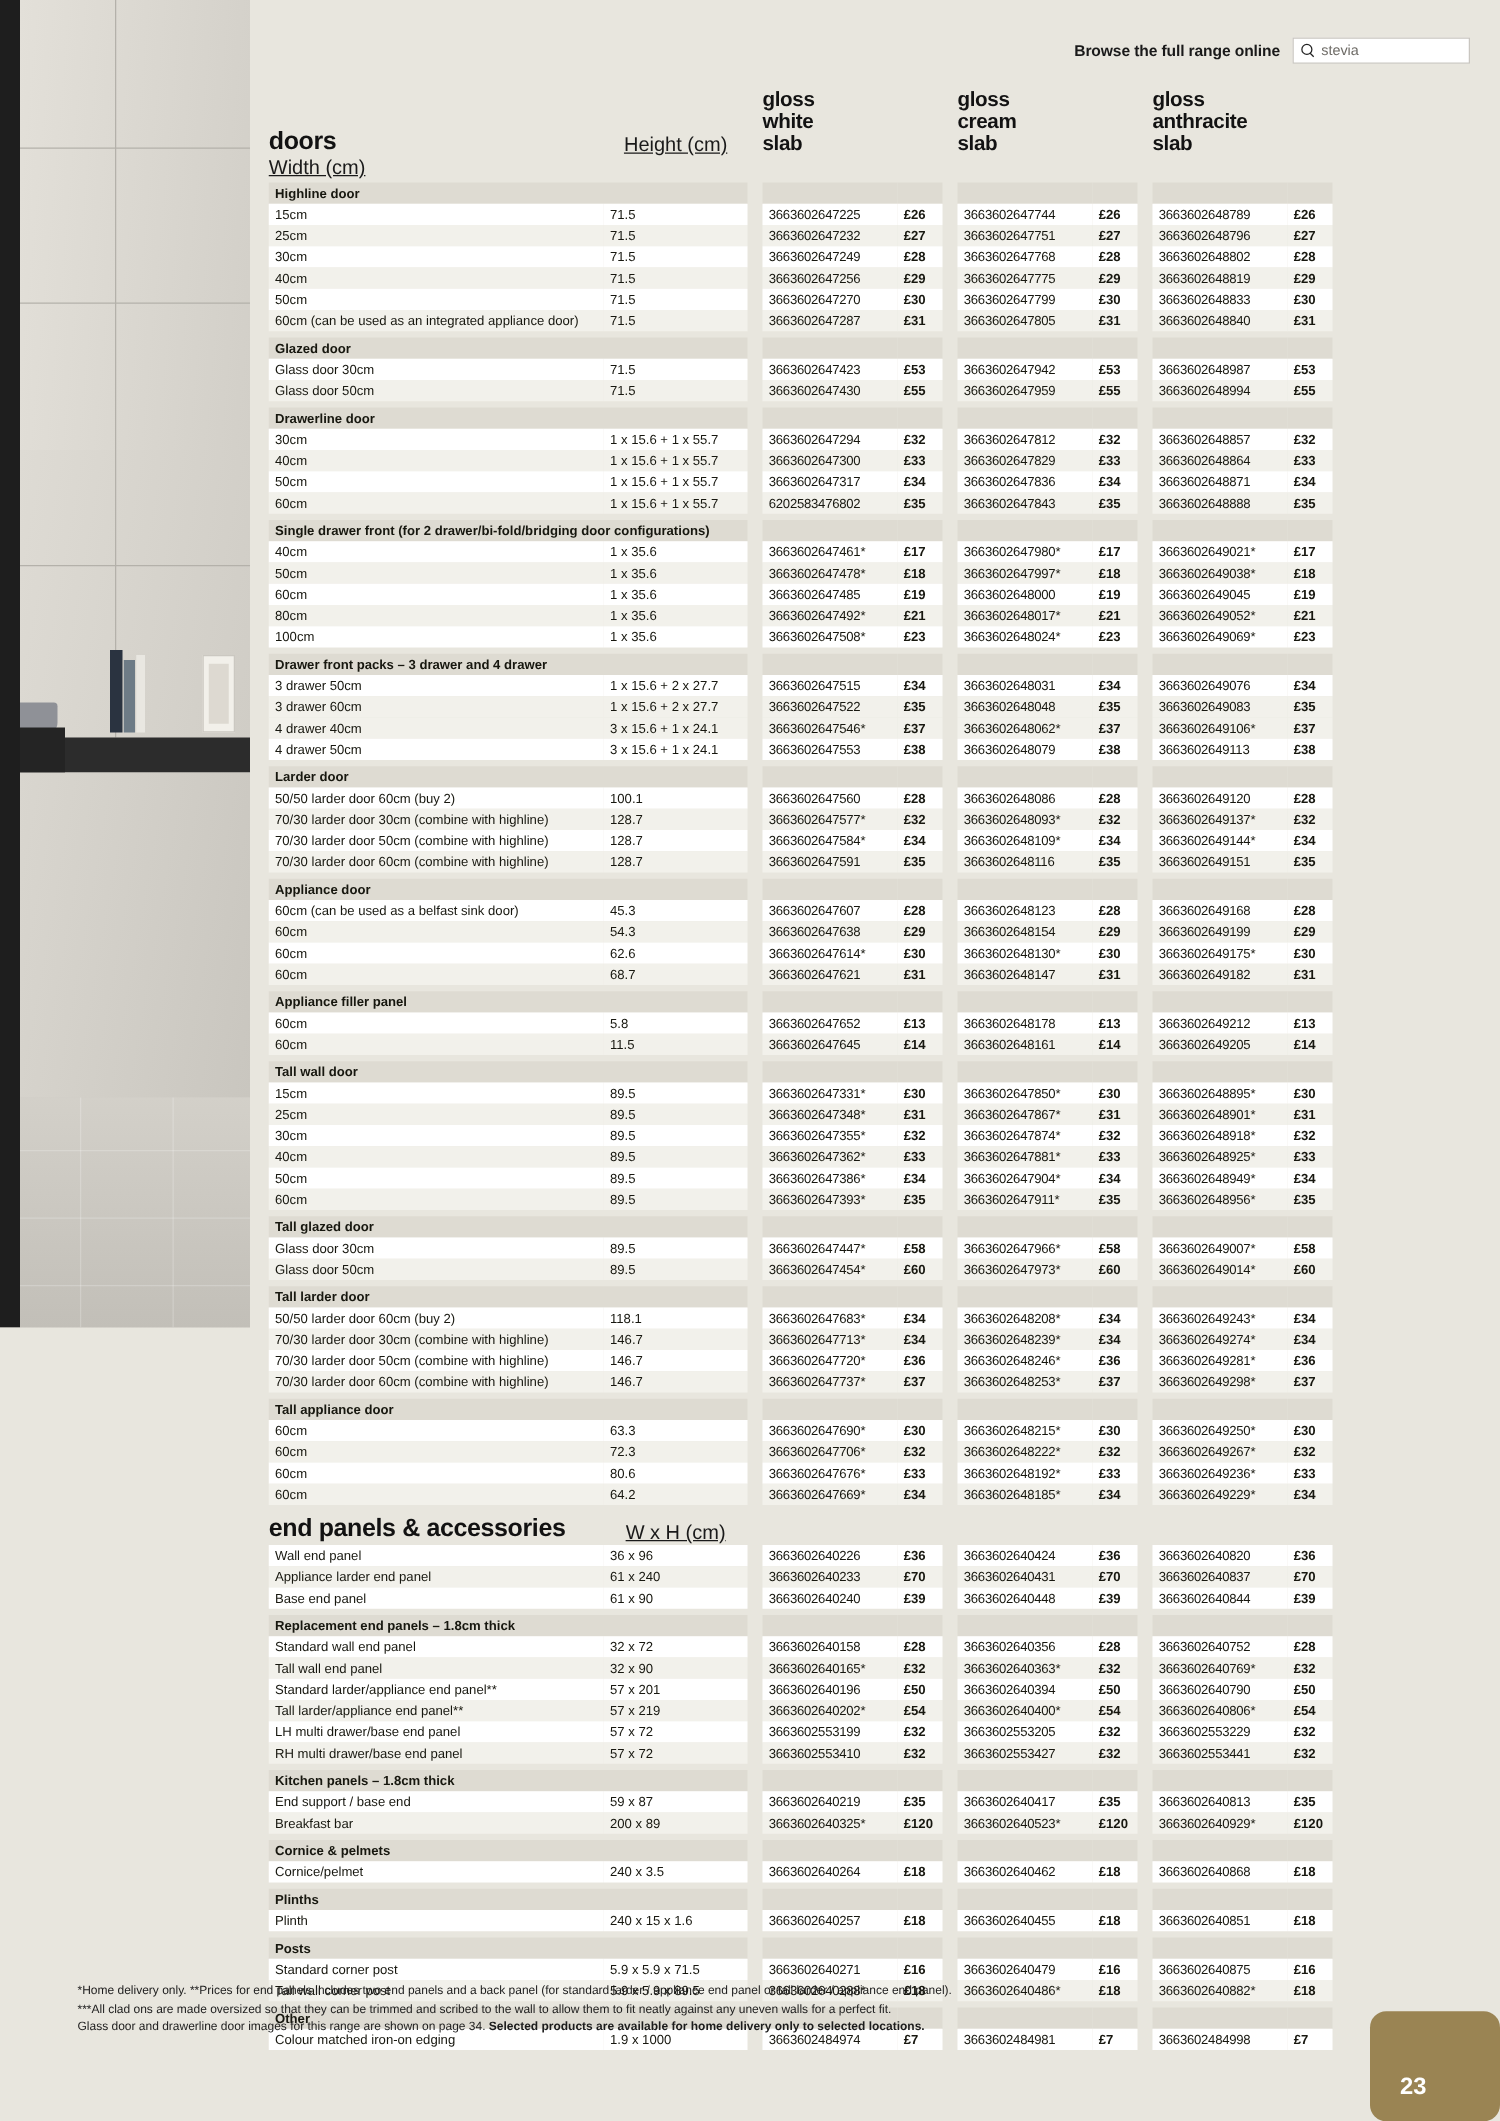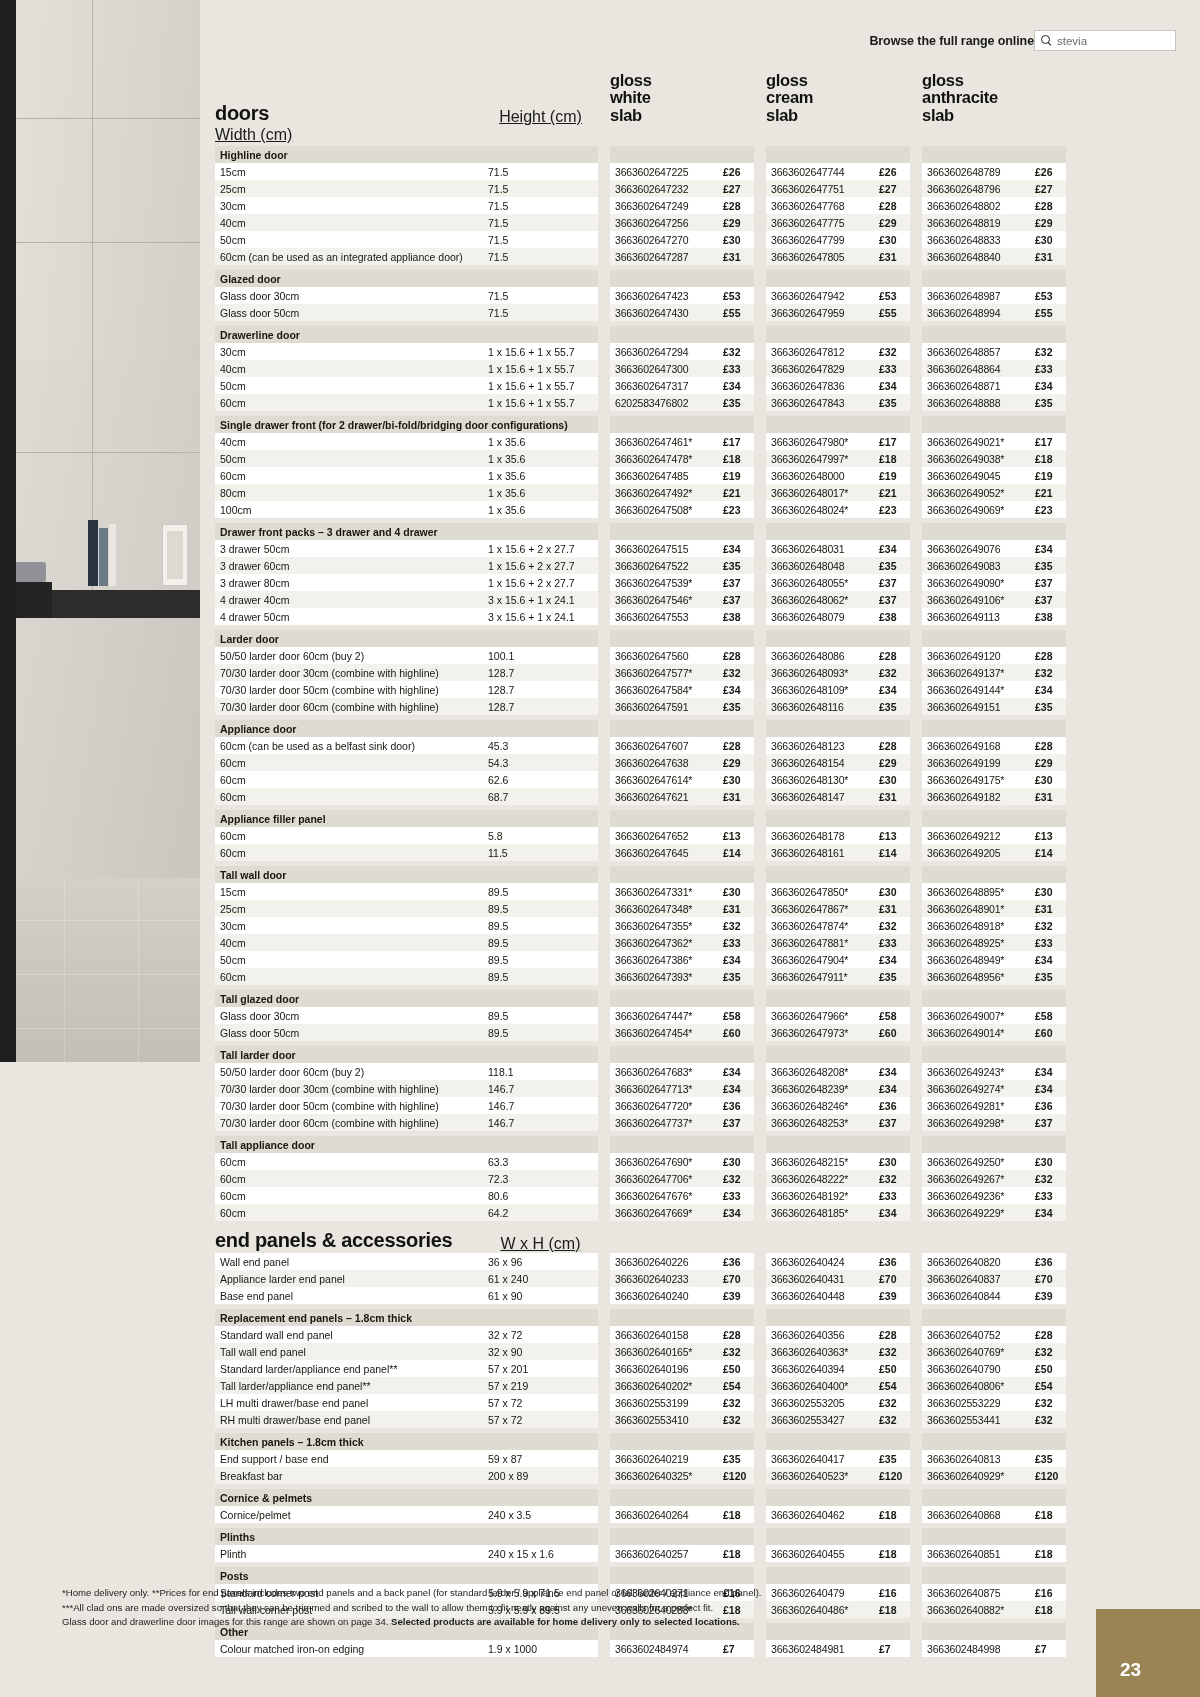--- a/index.html
+++ b/index.html
@@ -51,21 +51,21 @@
   .ph-frame { position:absolute; left:162px; top:524px; width:26px; height:62px;
     background:#f2f0ea; border:1px solid #cbc8c1; }
   .ph-frame-inner { position:absolute; left:4px; top:6px; right:4px; bottom:6px;
     background:#ddd9d1; }
   .ph-pot { position:absolute; left:12px; top:562px; width:34px; height:26px;
     background:#8f9197; border-radius:3px 3px 10px 10px; }
 
   
   #browse-bar {
     position: absolute; right: 24px; top: 30px;
-    display: flex; align-items: center; 
+    display: flex; align-items: center; gap: 10px;
   }
   #browse-label { font-size: 12.5px; font-weight: bold; color: #1a1a1a; letter-spacing: -0.1px; }
   #search-box {
     width: 142px; height: 21px; background: #fff; border: 1px solid #c9c6c0;
     display: flex; align-items: center; padding: 0 6px; gap: 5px;
   }
   #search-icon { width: 11px; height: 11px; position: relative; flex: 0 0 auto; }
   #search-icon::before {
     content: ""; position: absolute; left: 0; top: 0; width: 7px; height: 7px;
     border: 1.4px solid #222; border-radius: 50%;
@@ -122,21 +122,21 @@
   }
   #footnotes .fn { margin: 0; }
   .bold { font-weight: bold; }
 
   
   #pagetab {
     position: absolute; right: 0; bottom: 0; width: 104px; height: 88px;
     background: #9a8453; color: #ffffff;
     display: flex; align-items: flex-end; justify-content: flex-start;
     padding: 0 0 16px 24px;
-    font-size: 19px; font-weight: bold;
+    font-size: 19px; font-weight: bold; border-radius: 13px;
   }
 </style>
 </head>
 <body>
 
 <div id="page">
 
   <div id="photo">
     <div class="ph-cabinet"></div>
     <div class="ph-cab-split" style="left:92px;top:0;width:1px;height:360px;"></div>
@@ -535,33 +535,20 @@
             <td class="gapcell"></td>
             <td class="cellcode shade">3663602647522</td>
             <td class="cellprice shade">£35</td>
             <td class="gapcell"></td>
             <td class="cellcode shade">3663602648048</td>
             <td class="cellprice shade">£35</td>
             <td class="gapcell"></td>
             <td class="cellcode shade">3663602649083</td>
             <td class="cellprice shade">£35</td>
           </tr>
-          <tr class="r odd">
-            <td class="desc shade">3 drawer 80cm</td>
-            <td class="dim shade">1 x 15.6 + 2 x 27.7</td>
-            <td class="gapcell"></td>
-            <td class="cellcode shade">3663602647539*</td>
-            <td class="cellprice shade">£37</td>
-            <td class="gapcell"></td>
-            <td class="cellcode shade">3663602648055*</td>
-            <td class="cellprice shade">£37</td>
-            <td class="gapcell"></td>
-            <td class="cellcode shade">3663602649090*</td>
-            <td class="cellprice shade">£37</td>
-          </tr>
           <tr class="r even">
             <td class="desc shade">4 drawer 40cm</td>
             <td class="dim shade">3 x 15.6 + 1 x 24.1</td>
             <td class="gapcell"></td>
             <td class="cellcode shade">3663602647546*</td>
             <td class="cellprice shade">£37</td>
             <td class="gapcell"></td>
             <td class="cellcode shade">3663602648062*</td>
             <td class="cellprice shade">£37</td>
             <td class="gapcell"></td>

